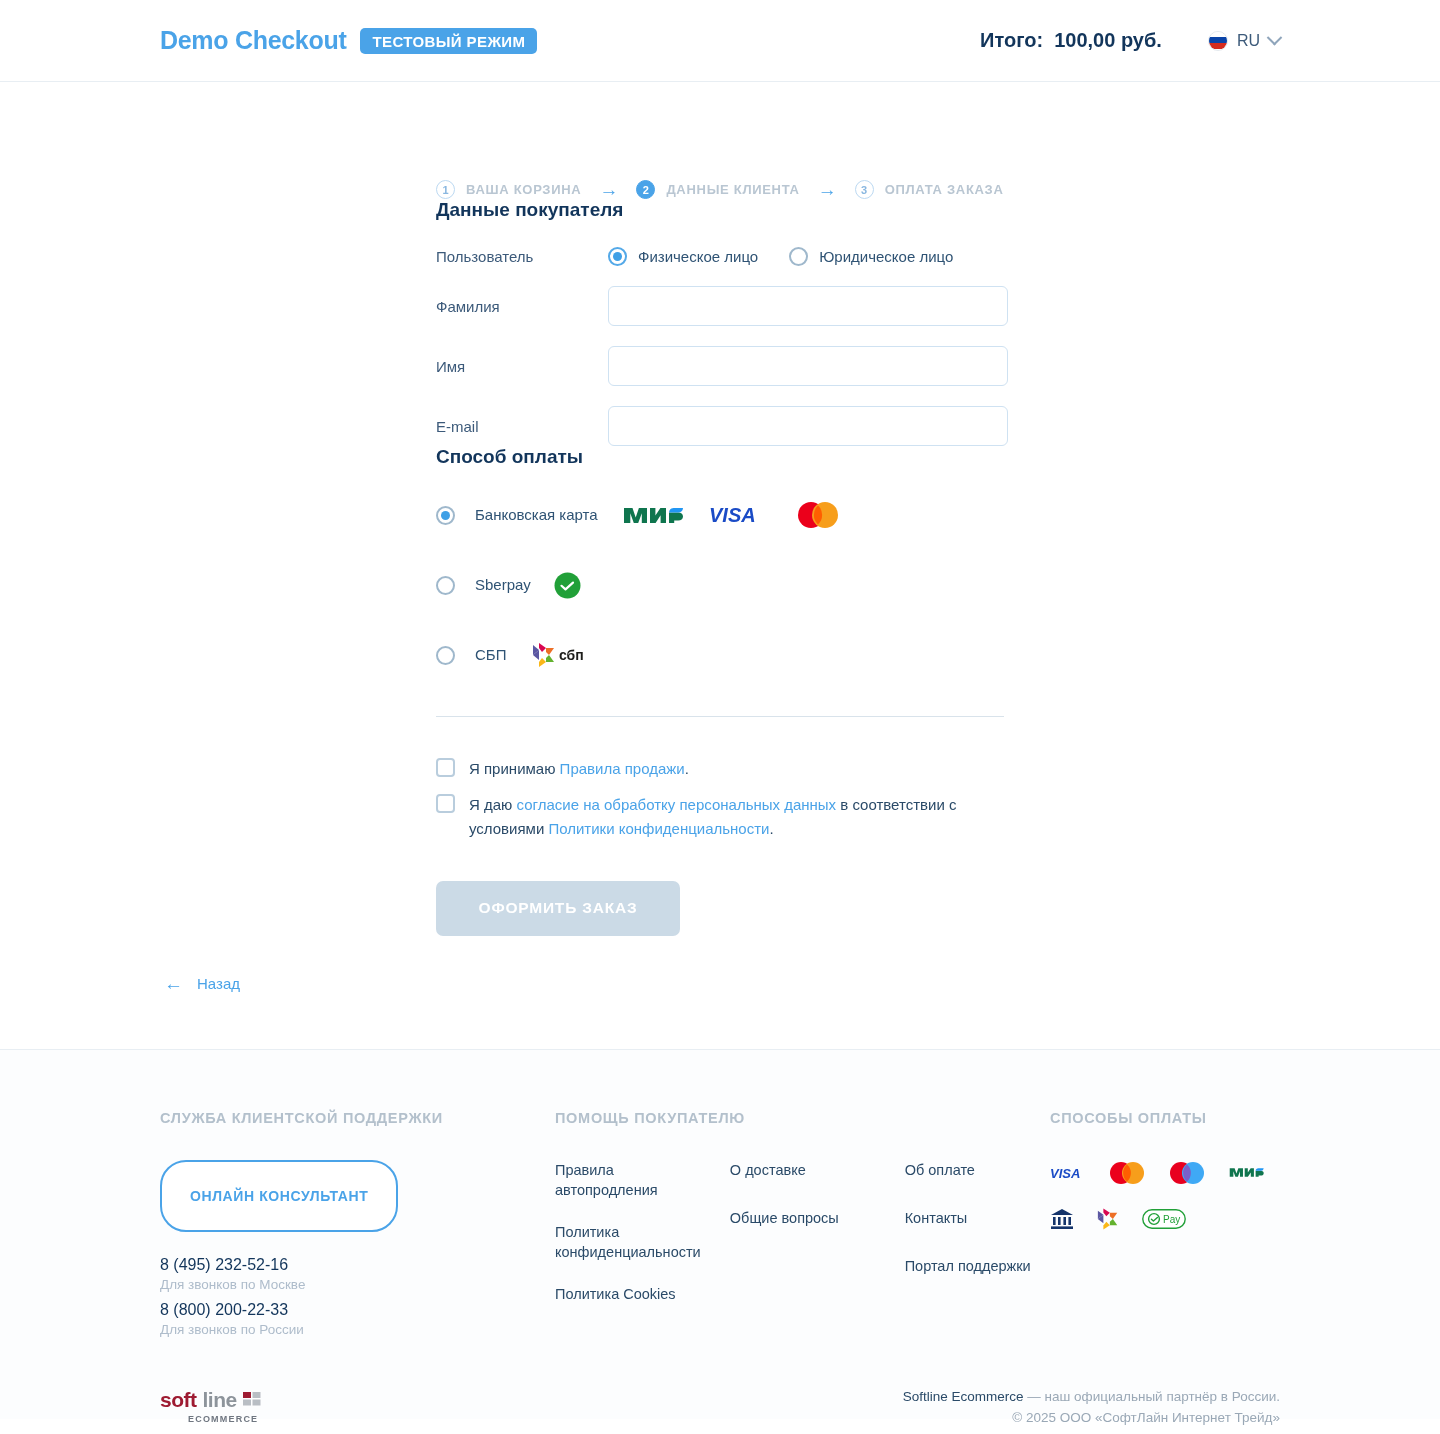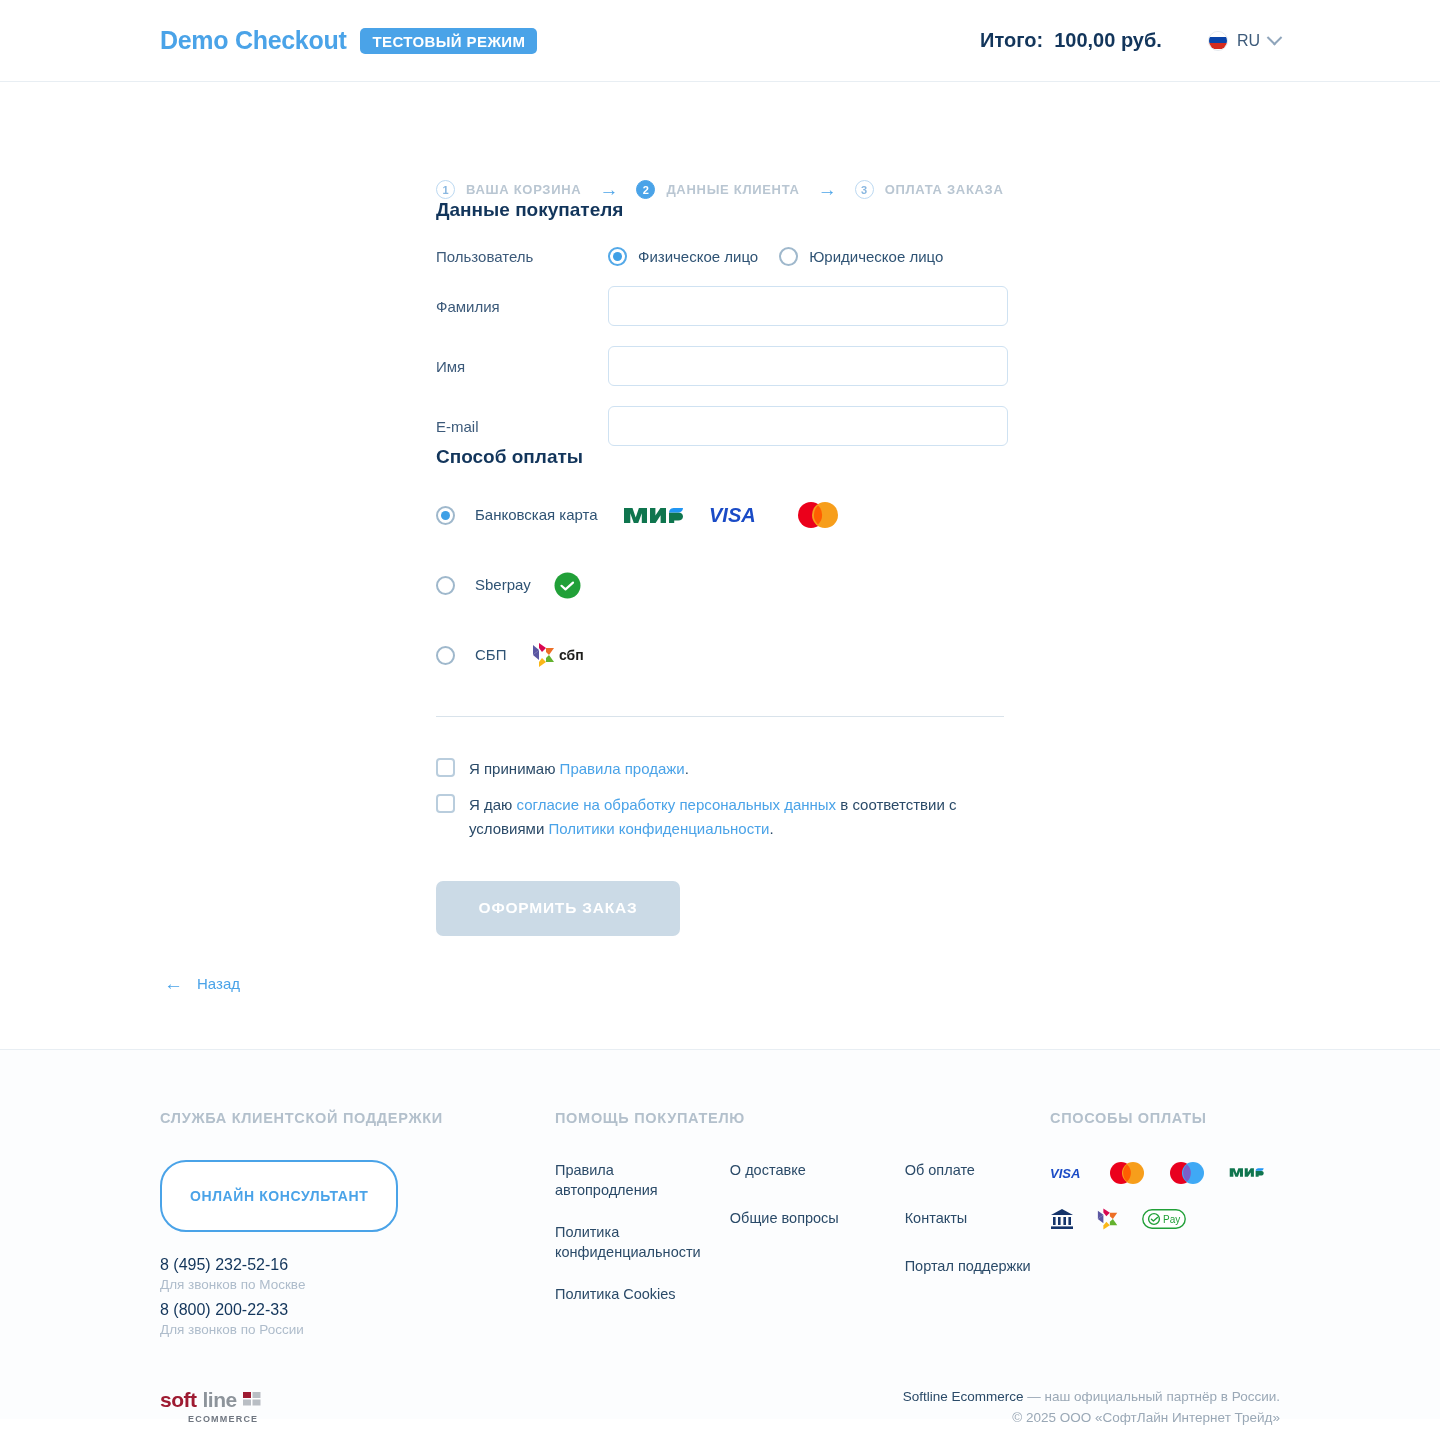--- a/index.html
+++ b/index.html
@@ -98,21 +98,21 @@
   .main { padding: 0 0 0 436px; }
   .sec-title {
     font-size: 19px; font-weight: bold; color: #12355b;
   }
   .row {
     display: flex; align-items: center; margin-top: 26px;
   }
   .row-label {
     width: 172px; font-size: 15px; color: #3c5a7a;
   }
-  .radio-group { display: flex; align-items: center; gap: 21px; }
+  .radio-group { display: flex; align-items: center; gap: 31px; }
   .radio-opt { display: flex; align-items: center; gap: 11px; cursor: pointer; }
   .radio {
     width: 19px; height: 19px; border-radius: 50%;
     border: 2px solid #9fb8cc; background: #fff;
     display: flex; align-items: center; justify-content: center;
     flex: 0 0 auto;
   }
   .radio.sel { border-color: #54a9e8; }
   .radio.sel::after {
     content: ""; width: 9px; height: 9px; border-radius: 50%;

